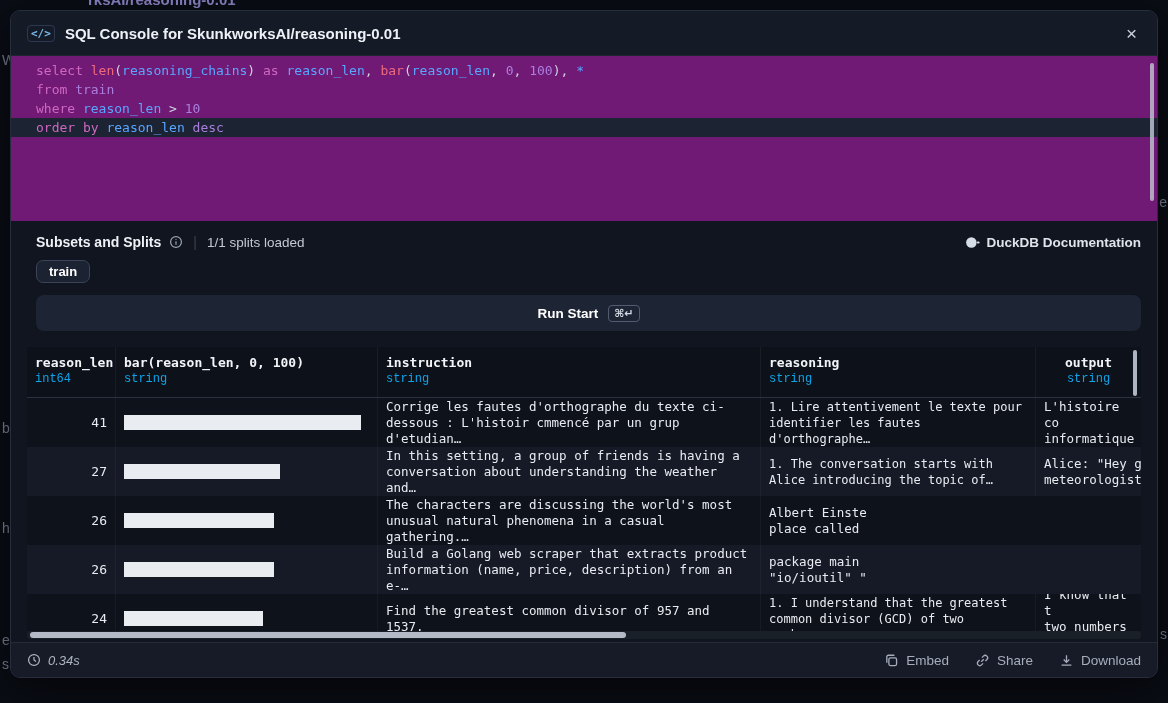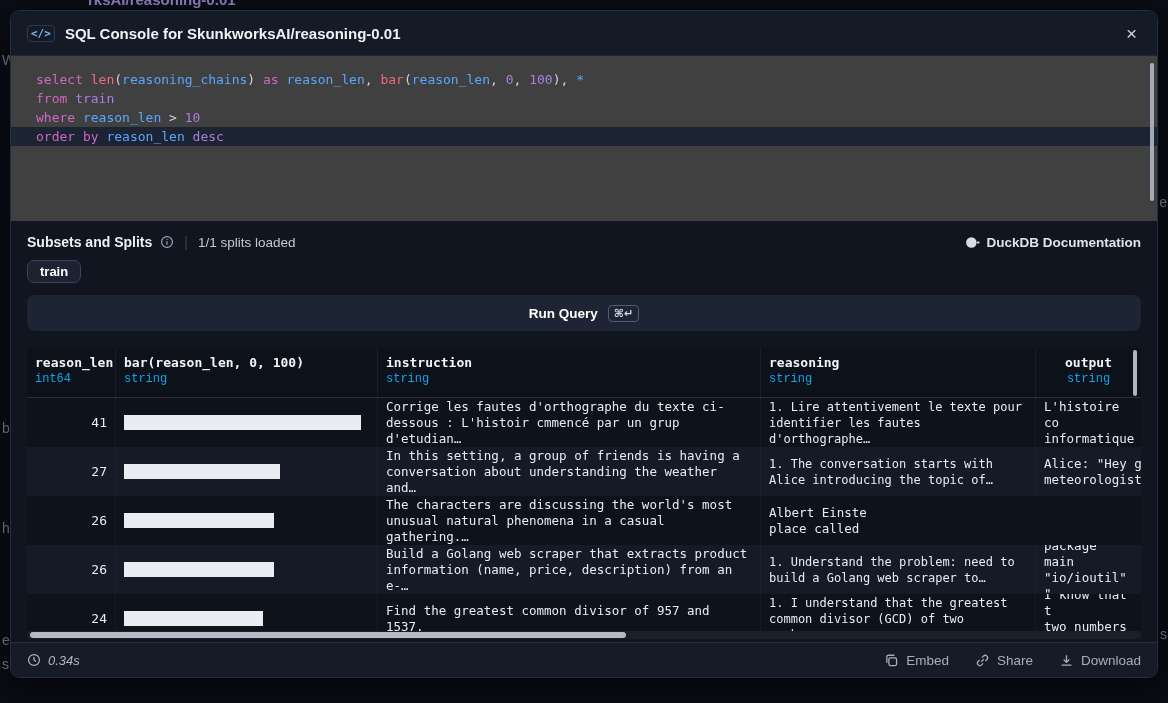--- a/index.html
+++ b/index.html
@@ -24,35 +24,35 @@
   
   .modal-header { flex:none; height:45px; background:#151a27; border-bottom:1px solid #1f2633;
     display:flex; align-items:center; padding:0 16px; gap:10px; }
   .code-icon { font-family:"DejaVu Sans Mono", monospace; font-size:11px; font-weight:700;
     color:#79b8e8; border:1px solid #2c3850; border-radius:4px; padding:1px 3px; }
   .modal-title { font-size:15px; font-weight:700; color:#eef1f6; }
   .close-btn { margin-left:auto; background:none; border:none; color:#c9d1dd; font-size:19px;
     cursor:pointer; line-height:1; padding:2px 4px; }
 
   
-  .editor { flex:none; height:165px; background:#404040; position:relative;
-    font-family:"DejaVu Sans Mono", monospace; font-size:13px; line-height:19px; padding-top:14px; }
+  .editor { flex:none; height:165px; background:#701a75; position:relative;
+    font-family:"DejaVu Sans Mono", monospace; font-size:13px; line-height:19px; padding-top:5px; }
   .code-line { height:19px; padding:0 25px; white-space:pre; }
   .code-line.active { background:#1c2333; }
   .tok-kw  { color:#cf68c1; }
   .tok-fn  { color:#ed6a7c; }
   .tok-id  { color:#58a6ff; }
   .tok-num { color:#ab7fdd; }
   .tok-pl  { color:#cdd3df; }
   .tok-star{ color:#58a6ff; }
   .editor-scrollbar { position:absolute; right:3px; top:7px; width:4px; height:138px;
     background:#b9c0cc; border-radius:2px; opacity:.85; }
 
   
-  .middle { flex:none; padding:11px 16px 0 16px; background:#11151f; }
+  .middle { flex:none; padding:11px 16px 0 16px; background:#11151f;margin-left:9px; }
   .subsets-row { display:flex; align-items:center; gap:8px; height:20px; }
   .subsets-title { font-size:14px; font-weight:700; color:#eef1f6; }
   .info-icon { display:inline-flex; color:#9aa2b0; }
   .vdiv { color:#39404e; font-size:14px; margin:0 2px; }
   .splits-loaded { color:#c3c9d4; font-size:13.5px; }
   .doc-link { margin-left:auto; display:flex; align-items:flex-start; gap:6px; color:#dfe3ea;
     font-size:13.5px; font-weight:600; cursor:pointer; }
   .chips { margin-top:8px; display:flex; gap:8px; }
   .chip { padding:3px 12px; background:#1b2231; border:1px solid #3c4358; border-radius:7px;
     color:#ffffff; font-size:13px; font-weight:600; cursor:pointer; font-family:"Liberation Sans",sans-serif; }
@@ -153,21 +153,21 @@
               <rect x="12.6" y="6.9" width="3" height="2.2" rx="1.1"></rect>
           </svg>
         </span>
         <span>DuckDB Documentation</span>
       </span>
     </div>
     <div class="chips" id="split-chips">
         <button class="chip">train</button>
       </div>
     <button class="run-query">
-      <span>Run Query</span>
+      <span>Run Start</span>
       <kbd>⌘↵</kbd>
     </button>
   </div>
 
   <div class="table-wrap">
     <div class="thead" id="thead">
         <div class="th">
           <div class="col-name">reason_len</div>
           <div class="col-type">int64</div>
         </div>
@@ -240,24 +240,20 @@
           </div>
         </div>
         <div class="tr">
           <div class="td num">26</div>
           <div class="td">
             <div class="bar-fill" style="width: 150px;"></div>
           </div>
           <div class="td">
             <span class="multiline">Build a Golang web scraper that extracts product
 information (name, price, description) from an e-…</span>
-          </div>
-          <div class="td reasoning-cell">
-            <span class="multiline">1. Understand the problem: need to
-build a Golang web scraper to…</span>
           </div>
           <div class="td">
             <span class="multiline">package main 
 "io/ioutil" "</span>
           </div>
         </div>
         <div class="tr">
           <div class="td num">24</div>
           <div class="td">
             <div class="bar-fill" style="width: 139px;"></div>

